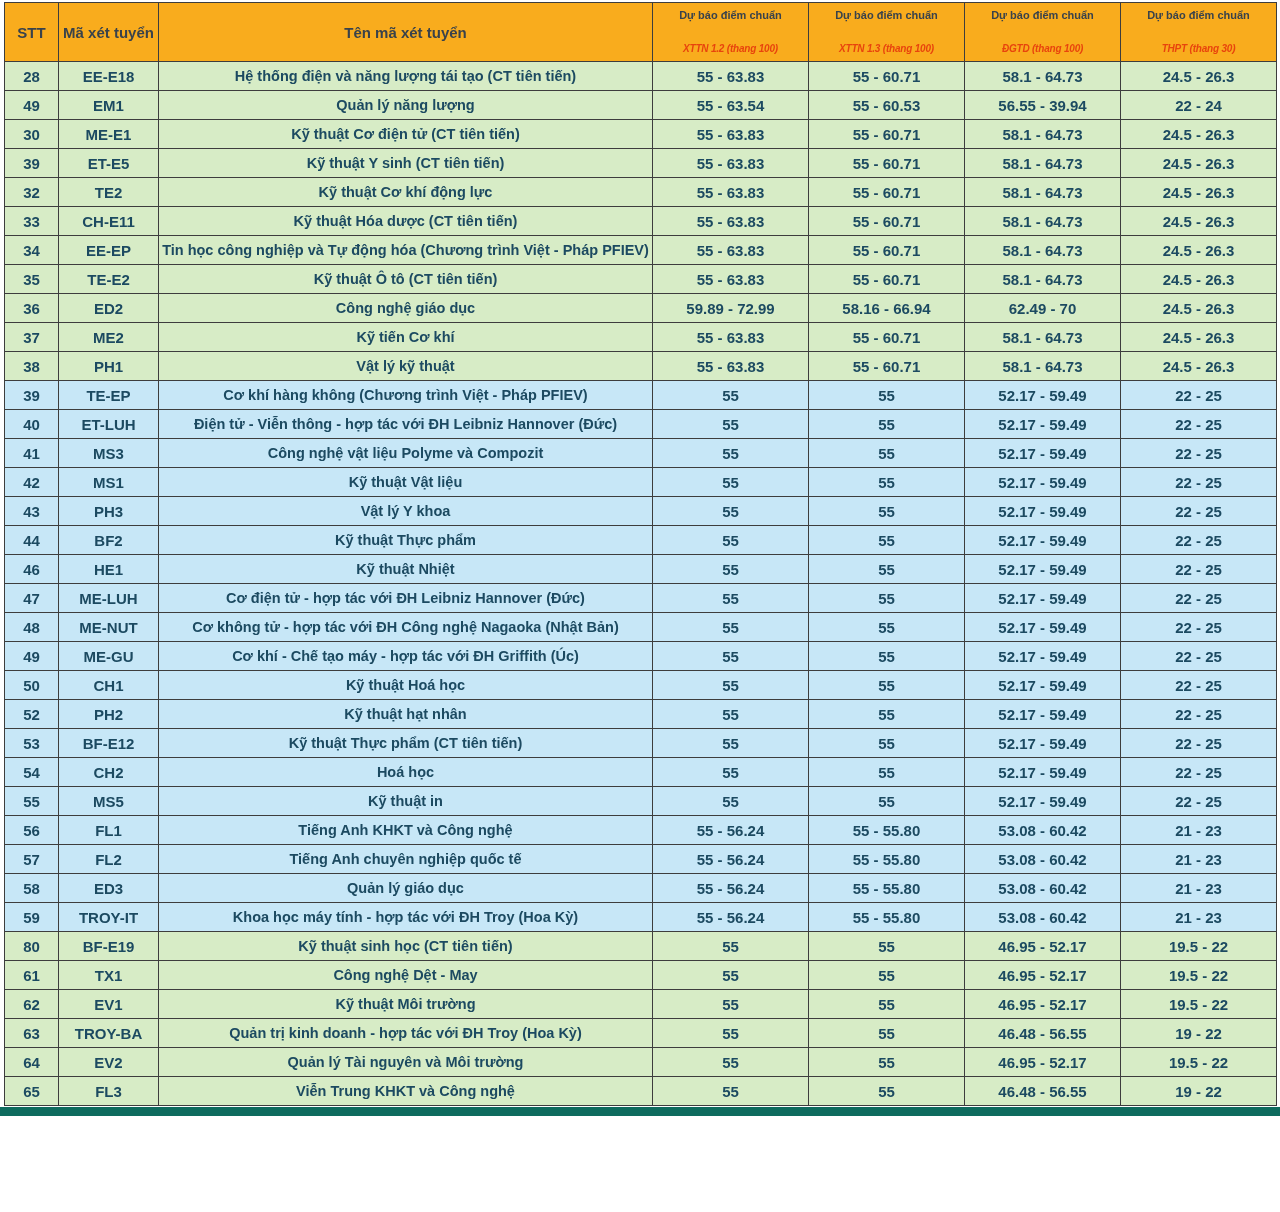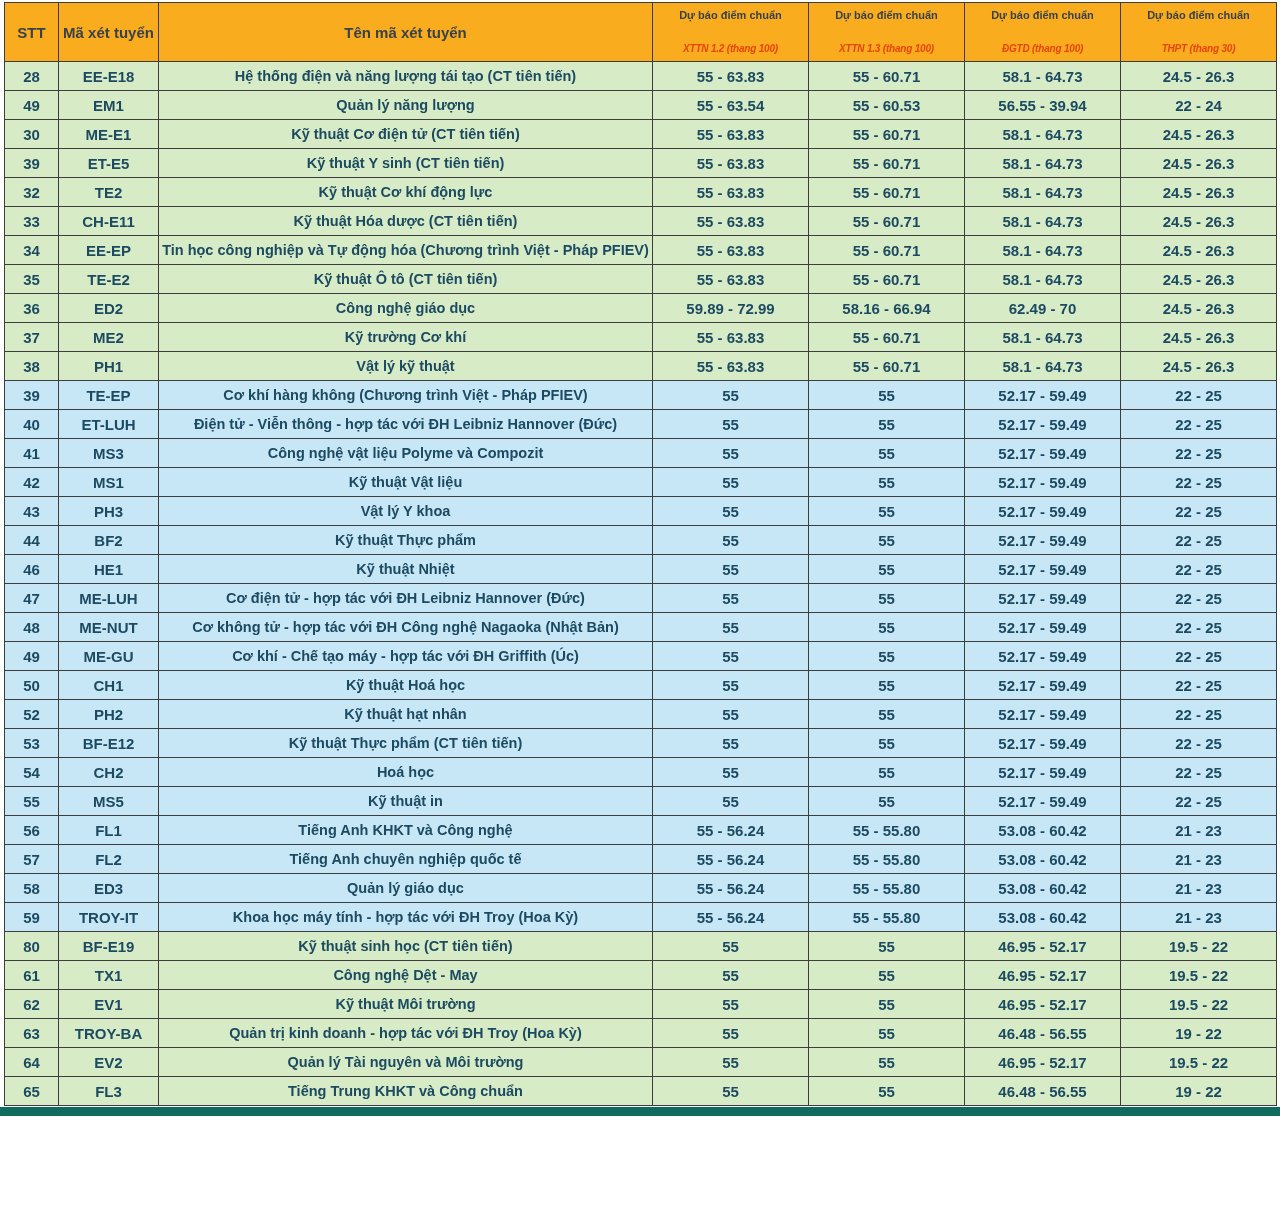--- a/index.html
+++ b/index.html
@@ -178,21 +178,21 @@
         <td>ED2</td>
         <td class="name-cell">Công nghệ giáo dục</td>
         <td>59.89 - 72.99</td>
         <td>58.16 - 66.94</td>
         <td>62.49 - 70</td>
         <td>24.5 - 26.3</td>
       </tr>
       <tr class="green">
         <td>37</td>
         <td>ME2</td>
-        <td class="name-cell">Kỹ trường Cơ khí</td>
+        <td class="name-cell">Kỹ tiến Cơ khí</td>
         <td>55 - 63.83</td>
         <td>55 - 60.71</td>
         <td>58.1 - 64.73</td>
         <td>24.5 - 26.3</td>
       </tr>
       <tr class="green">
         <td>38</td>
         <td>PH1</td>
         <td class="name-cell">Vật lý kỹ thuật</td>
         <td>55 - 63.83</td>
@@ -412,21 +412,21 @@
         <td>EV2</td>
         <td class="name-cell">Quản lý Tài nguyên và Môi trường</td>
         <td>55</td>
         <td>55</td>
         <td>46.95 - 52.17</td>
         <td>19.5 - 22</td>
       </tr>
       <tr class="green">
         <td>65</td>
         <td>FL3</td>
-        <td class="name-cell">Tiếng Trung KHKT và Công chuẩn</td>
+        <td class="name-cell">Viễn Trung KHKT và Công nghệ</td>
         <td>55</td>
         <td>55</td>
         <td>46.48 - 56.55</td>
         <td>19 - 22</td>
       </tr>
     </tbody>
 </table>
 
 <div class="bottom-bar"></div>
 

